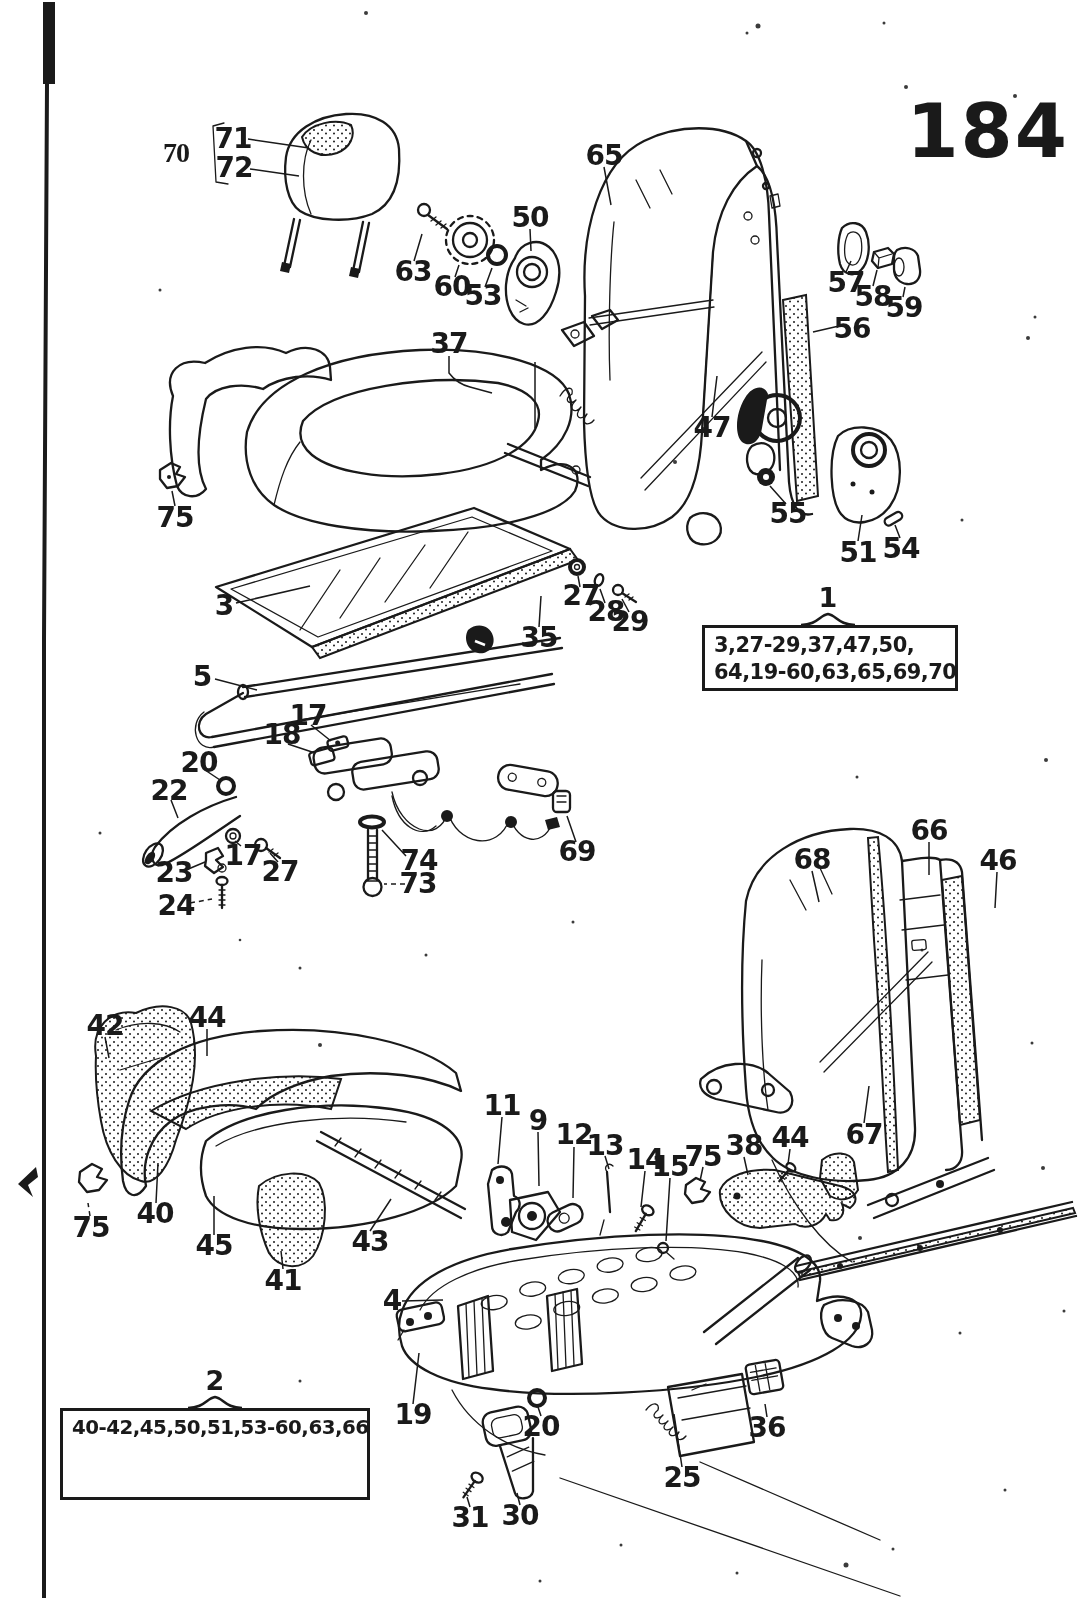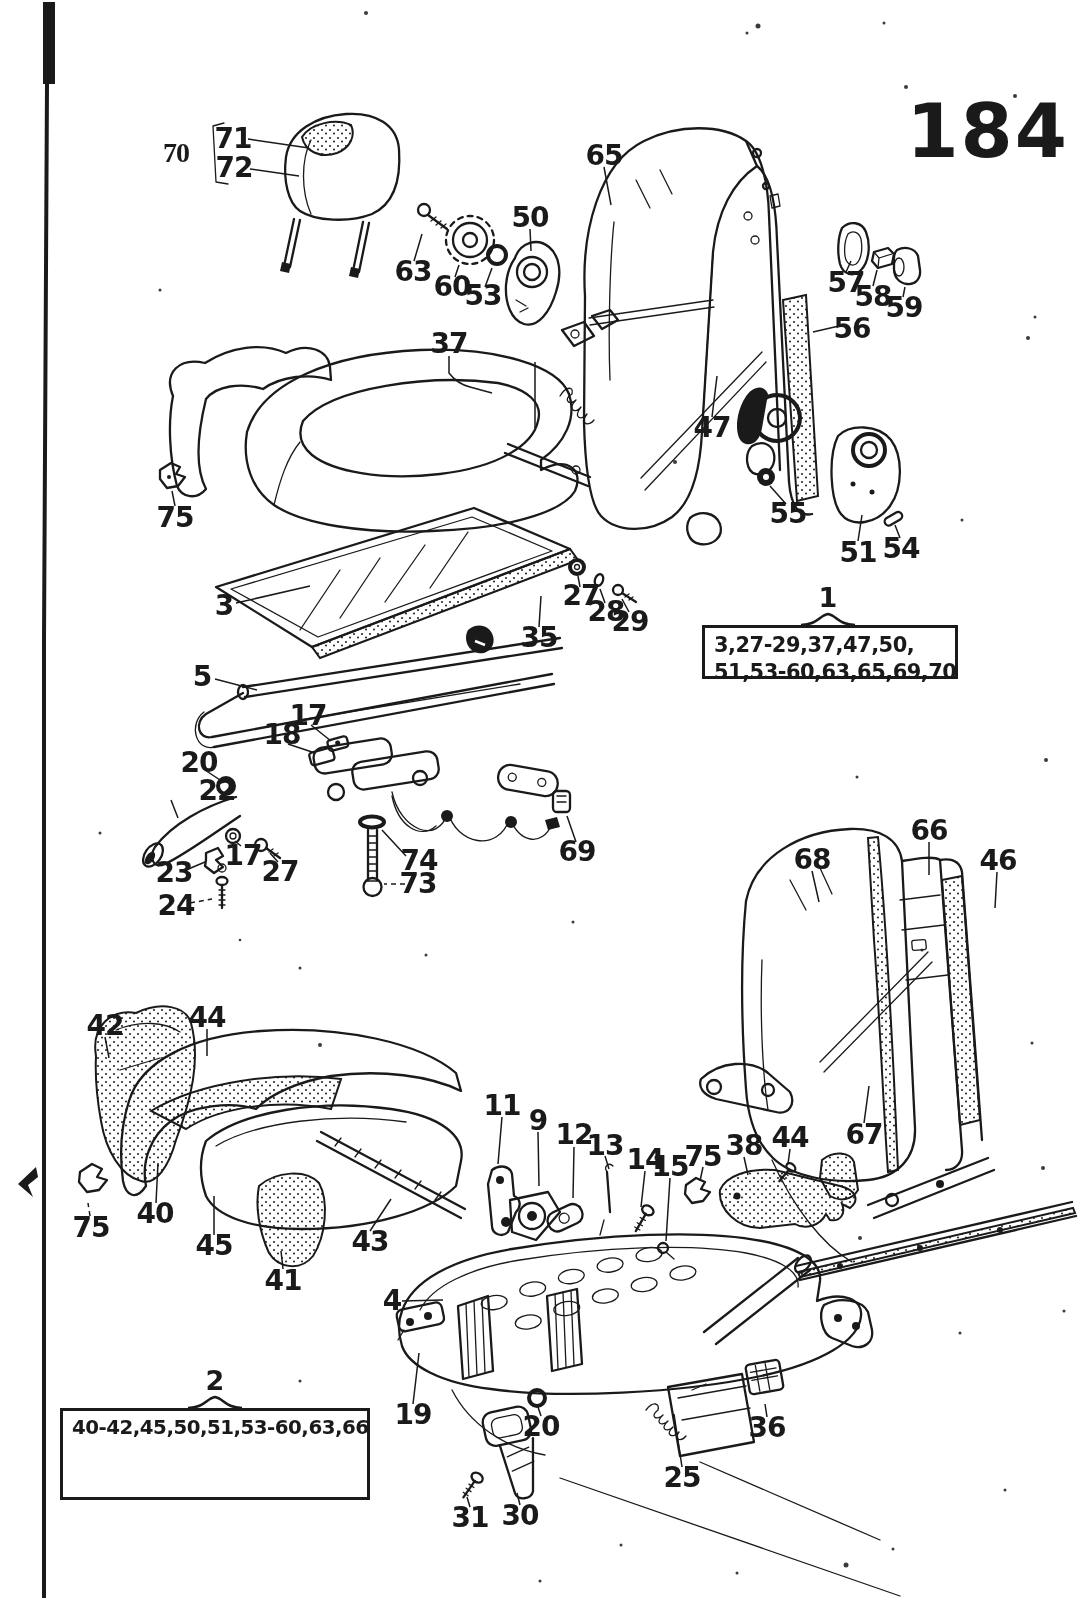--- a/index.html
+++ b/index.html
@@ -387,21 +387,21 @@
       <div class="plabel" style="left: 175px; top: 518px;">75</div>
       <div class="plabel" style="left: 224px; top: 606px;">3</div>
       <div class="plabel" style="left: 539px; top: 638px;">35</div>
       <div class="plabel" style="left: 581px; top: 596px;">27</div>
       <div class="plabel" style="left: 606px; top: 612px;">28</div>
       <div class="plabel" style="left: 630px; top: 622px;">29</div>
       <div class="plabel" style="left: 202px; top: 677px;">5</div>
       <div class="plabel" style="left: 308px; top: 716px;">17</div>
       <div class="plabel" style="left: 282px; top: 735px;">18</div>
       <div class="plabel" style="left: 199px; top: 763px;">20</div>
-      <div class="plabel" style="left: 169px; top: 791px; margin-left: 48px;">22</div>
+      <div class="plabel" style="left: 169px; top: 791px;">22</div>
       <div class="plabel" style="left: 174px; top: 873px;">23</div>
       <div class="plabel" style="left: 243px; top: 856px;">17</div>
       <div class="plabel" style="left: 280px; top: 872px;">27</div>
       <div class="plabel" style="left: 176px; top: 906px;">24</div>
       <div class="plabel" style="left: 419px; top: 861px;">74</div>
       <div class="plabel" style="left: 418px; top: 884px;">73</div>
       <div class="plabel" style="left: 577px; top: 852px;">69</div>
       <div class="plabel" style="left: 812px; top: 860px;">68</div>
       <div class="plabel" style="left: 929px; top: 831px;">66</div>
       <div class="plabel" style="left: 998px; top: 861px;">46</div>
@@ -429,23 +429,23 @@
       <div class="plabel" style="left: 767px; top: 1428px;">36</div>
       <div class="plabel" style="left: 470px; top: 1518px;">31</div>
       <div class="plabel" style="left: 520px; top: 1516px;">30</div>
     </div>
   <div id="boxes-layer">
       <div class="gwrap">
         <div class="gnum" style="left: 828px; top: 611px;">1</div>
         <svg class="brace" width="58" height="15" viewBox="0 0 58 15" style="left: 828px; top: 612px;">
           <path d="M2,13 C18,13 21,3 29,2 C37,3 40,13 56,13" fill="none" stroke="#1a1a1a" stroke-width="2.6"></path>
         </svg>
-        <div class="gbox" style="left: 702px; top: 625px; width: 256px; height: 54px;">
+        <div class="gbox" style="left: 702px; top: 625px; width: 256px; height: 66px;">
           <div class="gline" style="font-size: 20.9591px; line-height: 27px;">3,27-29,37,47,50,</div>
-          <div class="gline" style="font-size: 20.9591px; line-height: 27px;">51,53-60,63,65,69,70</div>
+          <div class="gline" style="font-size: 20.9591px; line-height: 27px;">64,19-60,63,65,69,70</div>
         </div>
       </div>
       <div class="gwrap">
         <div class="gnum" style="left: 215px; top: 1394px;">2</div>
         <svg class="brace" width="58" height="15" viewBox="0 0 58 15" style="left: 215px; top: 1395px;">
           <path d="M2,13 C18,13 21,3 29,2 C37,3 40,13 56,13" fill="none" stroke="#1a1a1a" stroke-width="2.6"></path>
         </svg>
         <div class="gbox" style="left: 60px; top: 1408px; width: 310px; height: 92px;">
           <div class="gline" style="font-size: 19.8087px; line-height: 26.6667px;">40-42,45,50,51,53-60,63,66</div>
         </div>

